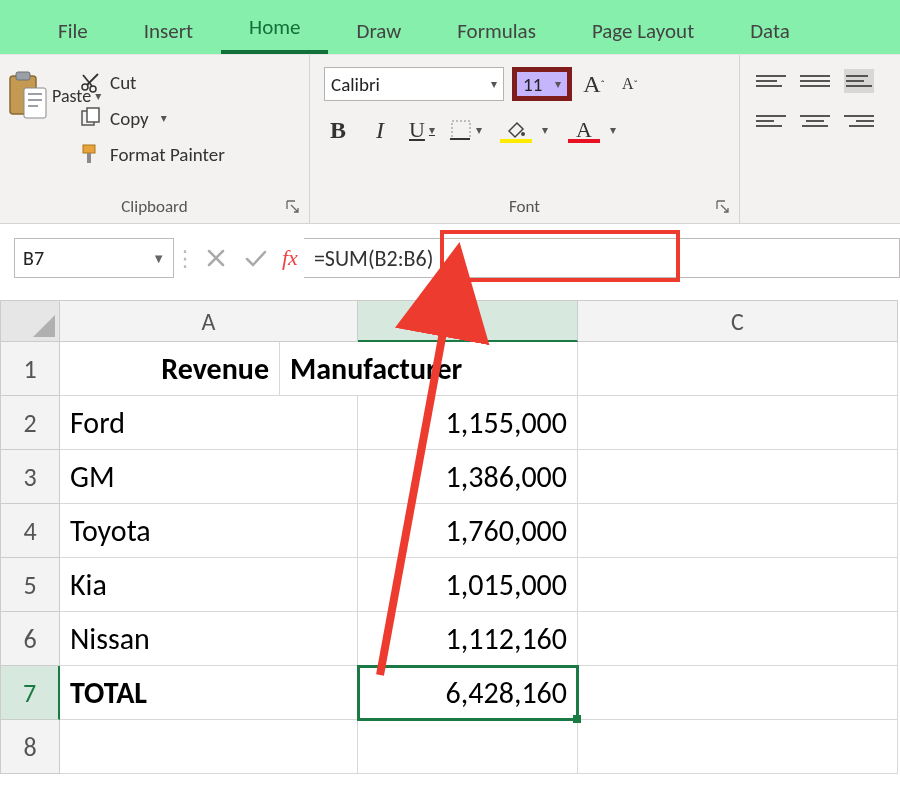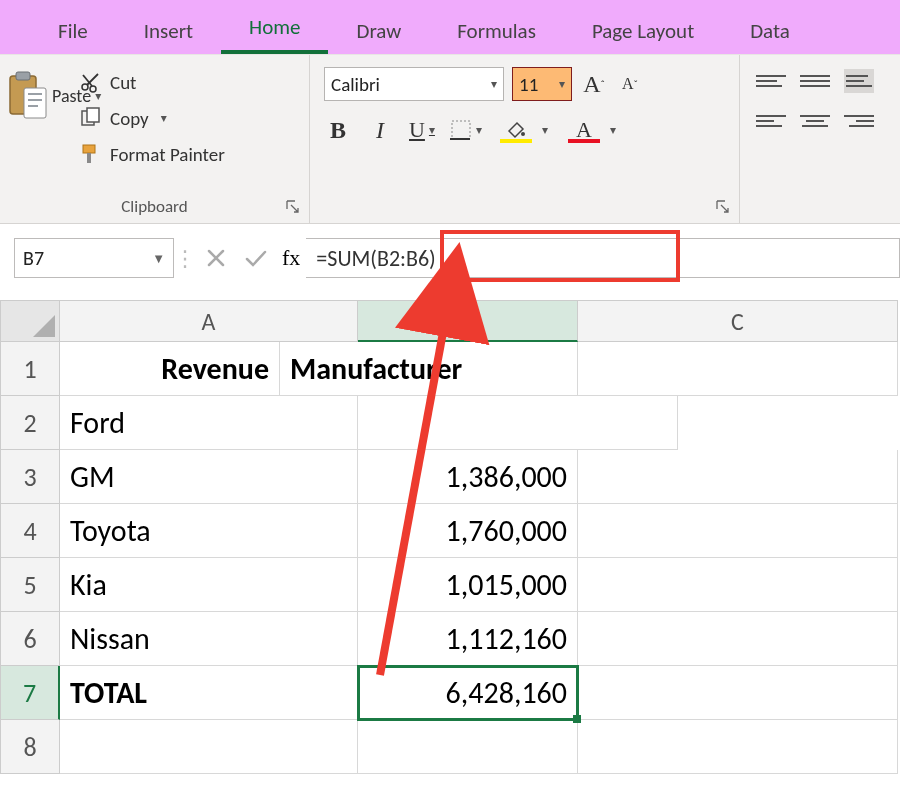--- a/index.html
+++ b/index.html
@@ -12,21 +12,21 @@
     overflow: hidden;
     color: #222;
   }
 
   
   .tabs {
     display: flex;
     align-items: flex-end;
     height: 54px;
     padding: 0 0 0 30px;
-    background: #f0abfc;
+    background: #86efac;
     font-size: 21px;
     color: #444;
   }
   .tab {
     padding: 12px 28px 10px 28px;
     cursor: default;
   }
   .tab.active {
     color: #12703a;
     border-bottom: 4px solid #12703a;
@@ -79,21 +79,21 @@
   .drop-caret { font-size:12px; color:#555; margin-left:4px;}
 
   
   .font-body { display:flex; flex-direction:column; gap:14px; padding:6px 8px 0 8px; flex:1;}
   .font-row { display:flex; align-items:center; gap:8px; }
   .fontname-sel {
     width:180px; height:34px; border:1px solid #b6b4b2; background:#fff;
     font-size:19px; padding:2px 6px; display:flex; align-items:center; position:relative;
   }
   .fontsize-sel {
-    width:60px; height:34px; border:1px solid #7f1d1d; background:#fdba74;
+    width:60px; height:34px; border:5px solid #7f1d1d; background:#c4b5fd;
     font-size:19px; padding:2px 6px; display:flex; align-items:center; position:relative;
   }
   .sel-caret { margin-left:auto; font-size:12px; color:#555; }
   .aa-big { font-size:24px; font-family: "Times New Roman", serif; position:relative;}
   .aa-small { font-size:16px; font-family: "Times New Roman", serif; position:relative;}
   .aa-big::after, .aa-small::after { content:""; }
   .aa-sup { font-size:11px; vertical-align: super; color:#333;}
   .font-btn {
     min-width:28px; height:30px; display:flex; align-items:center; justify-content:center;
     font-size:20px; color:#333; position:relative;
@@ -118,21 +118,21 @@
   
   .fbar-wrap { padding:14px 0 8px 14px; display:flex; align-items:center; gap:0; position:relative; }
   .namebox {
     width:160px; height:40px; border:1px solid #bdbbba; background:#fff;
     display:flex; align-items:center; padding:0 8px; font-size:20px;
     position:relative;
   }
   .namebox .sel-caret{ font-size:13px; color:#666; }
   .fbar-sep { width:22px; text-align:center; color:#bbb; font-size:22px; }
   .fbar-btn { width:40px; height:40px; display:flex; align-items:center; justify-content:center; color:#999; font-size:22px;}
-  .fx-label { font-family:"Times New Roman",serif; font-size:22px; color:#000000; padding:0 6px;}
+  .fx-label { font-style: italic; font-family:"Times New Roman",serif; font-size:22px; color:#ef4444; padding:0 6px;}
   .formula-input {
     flex:1; height:40px; border:1px solid #bdbbba; border-left:none; background:#fff;
     font-size:22px; padding:4px 10px; color:#333; display:flex; align-items:center;
   }
   .highlight-box {
     position:absolute; border:4px solid #ed3b2f; pointer-events:none;
   }
 
   
   .sheet { margin-top:14px; position:relative;}
@@ -290,20 +290,21 @@
           <span class="color-bar" style="background:#ffeb00;"></span>
           <span class="drop-caret" style="position:absolute;right:-12px;">▾</span>
         </div>
         <div class="font-btn" style="width:40px; margin-left:14px;">
           <span style="font-family:'Times New Roman',serif;font-size:22px;">A</span>
           <span class="color-bar" style="background:#e81123;"></span>
           <span class="drop-caret" style="position:absolute;right:-12px;">▾</span>
         </div>
       </div>
     </div>
+    <div class="group-label">Font</div>
     <div class="dialog-launcher">
       <svg width="16" height="16" viewBox="0 0 16 16">
           <path d="M2 2 h8 M2 2 v8 M6 6 l7 7 M13 9 v4 h-4" fill="none" stroke="#666" stroke-width="1.3"></path>
         </svg>
     </div>
   </div>
 
   <div class="group" style="flex:1; border-right:none;">
     <div class="align-body">
       <div class="align-row">
@@ -378,20 +379,21 @@
 
   <div class="row">
     <div class="rowh">1</div>
     <div class="cell cB bold-cell">Revenue</div>
     <div class="cell cA bold-cell">Manufacturer</div>
     <div class="cell cC"></div>
   </div>
   <div class="row">
     <div class="rowh">2</div>
     <div class="cell cA">Ford</div>
+    <div class="cell cB">1,155,000</div>
     <div class="cell cC"></div>
   </div>
   <div class="row">
     <div class="rowh">3</div>
     <div class="cell cA">GM</div>
     <div class="cell cB">1,386,000</div>
     <div class="cell cC"></div>
   </div>
   <div class="row">
     <div class="rowh">4</div>

